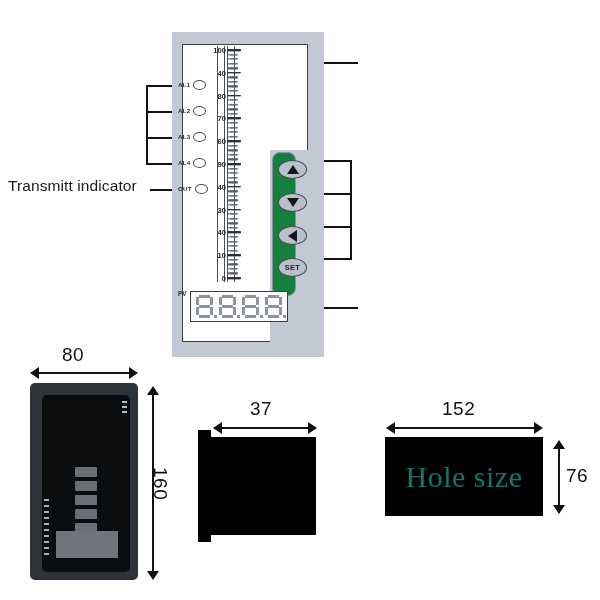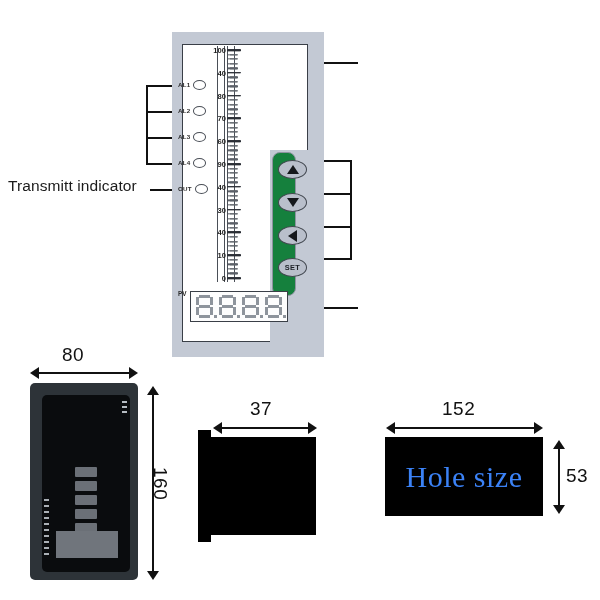--- a/index.html
+++ b/index.html
@@ -126,21 +126,21 @@
   .edgeMark{position:absolute;left:2px;width:5px;height:2.4px;background:#aab0b6;}
   .cornMark{position:absolute;right:3px;width:5px;height:2.4px;background:#b6bcc2;}
 
   
   #sideFlange{left:198px;top:430px;width:13px;height:112px;background:#000;}
   #sideBody{left:211px;top:437px;width:105px;height:98px;background:#000;}
 
   
   #holeBox{left:385px;top:437px;width:158px;height:79px;background:#000;
            display:flex;align-items:center;justify-content:center;}
-  #holeTxt{font-family:"Liberation Serif", serif;font-size:30px;color:#3b82f6;letter-spacing:.5px;}
+  #holeTxt{font-family:"Liberation Serif", serif;font-size:30px;color:#0f766e;letter-spacing:.5px;}
 </style>
 </head>
 <body>
 
 <div id="stage">
 
 
   <div class="abs callout" style="left:8px;top:174px;width:140px;">Transmitt indicator</div>
 
   <div class="vline" style="left:146px;top:85px;height:78px;"></div>
@@ -430,15 +430,15 @@
 
   <div class="abs" id="holeBox">
     <span id="holeTxt">Hole size</span>
   </div>
 
   <div class="abs arrowCol" style="left:553px;top:440px;height:74px;">
     <span class="vT"></span>
       <span class="shaft"></span>
       <span class="vB"></span>
   </div>
-  <div class="abs dimTxt" style="left:566px;top:465px;">53</div>
+  <div class="abs dimTxt" style="left:566px;top:465px;">76</div>
 
 </div>
 
 </body></html>

